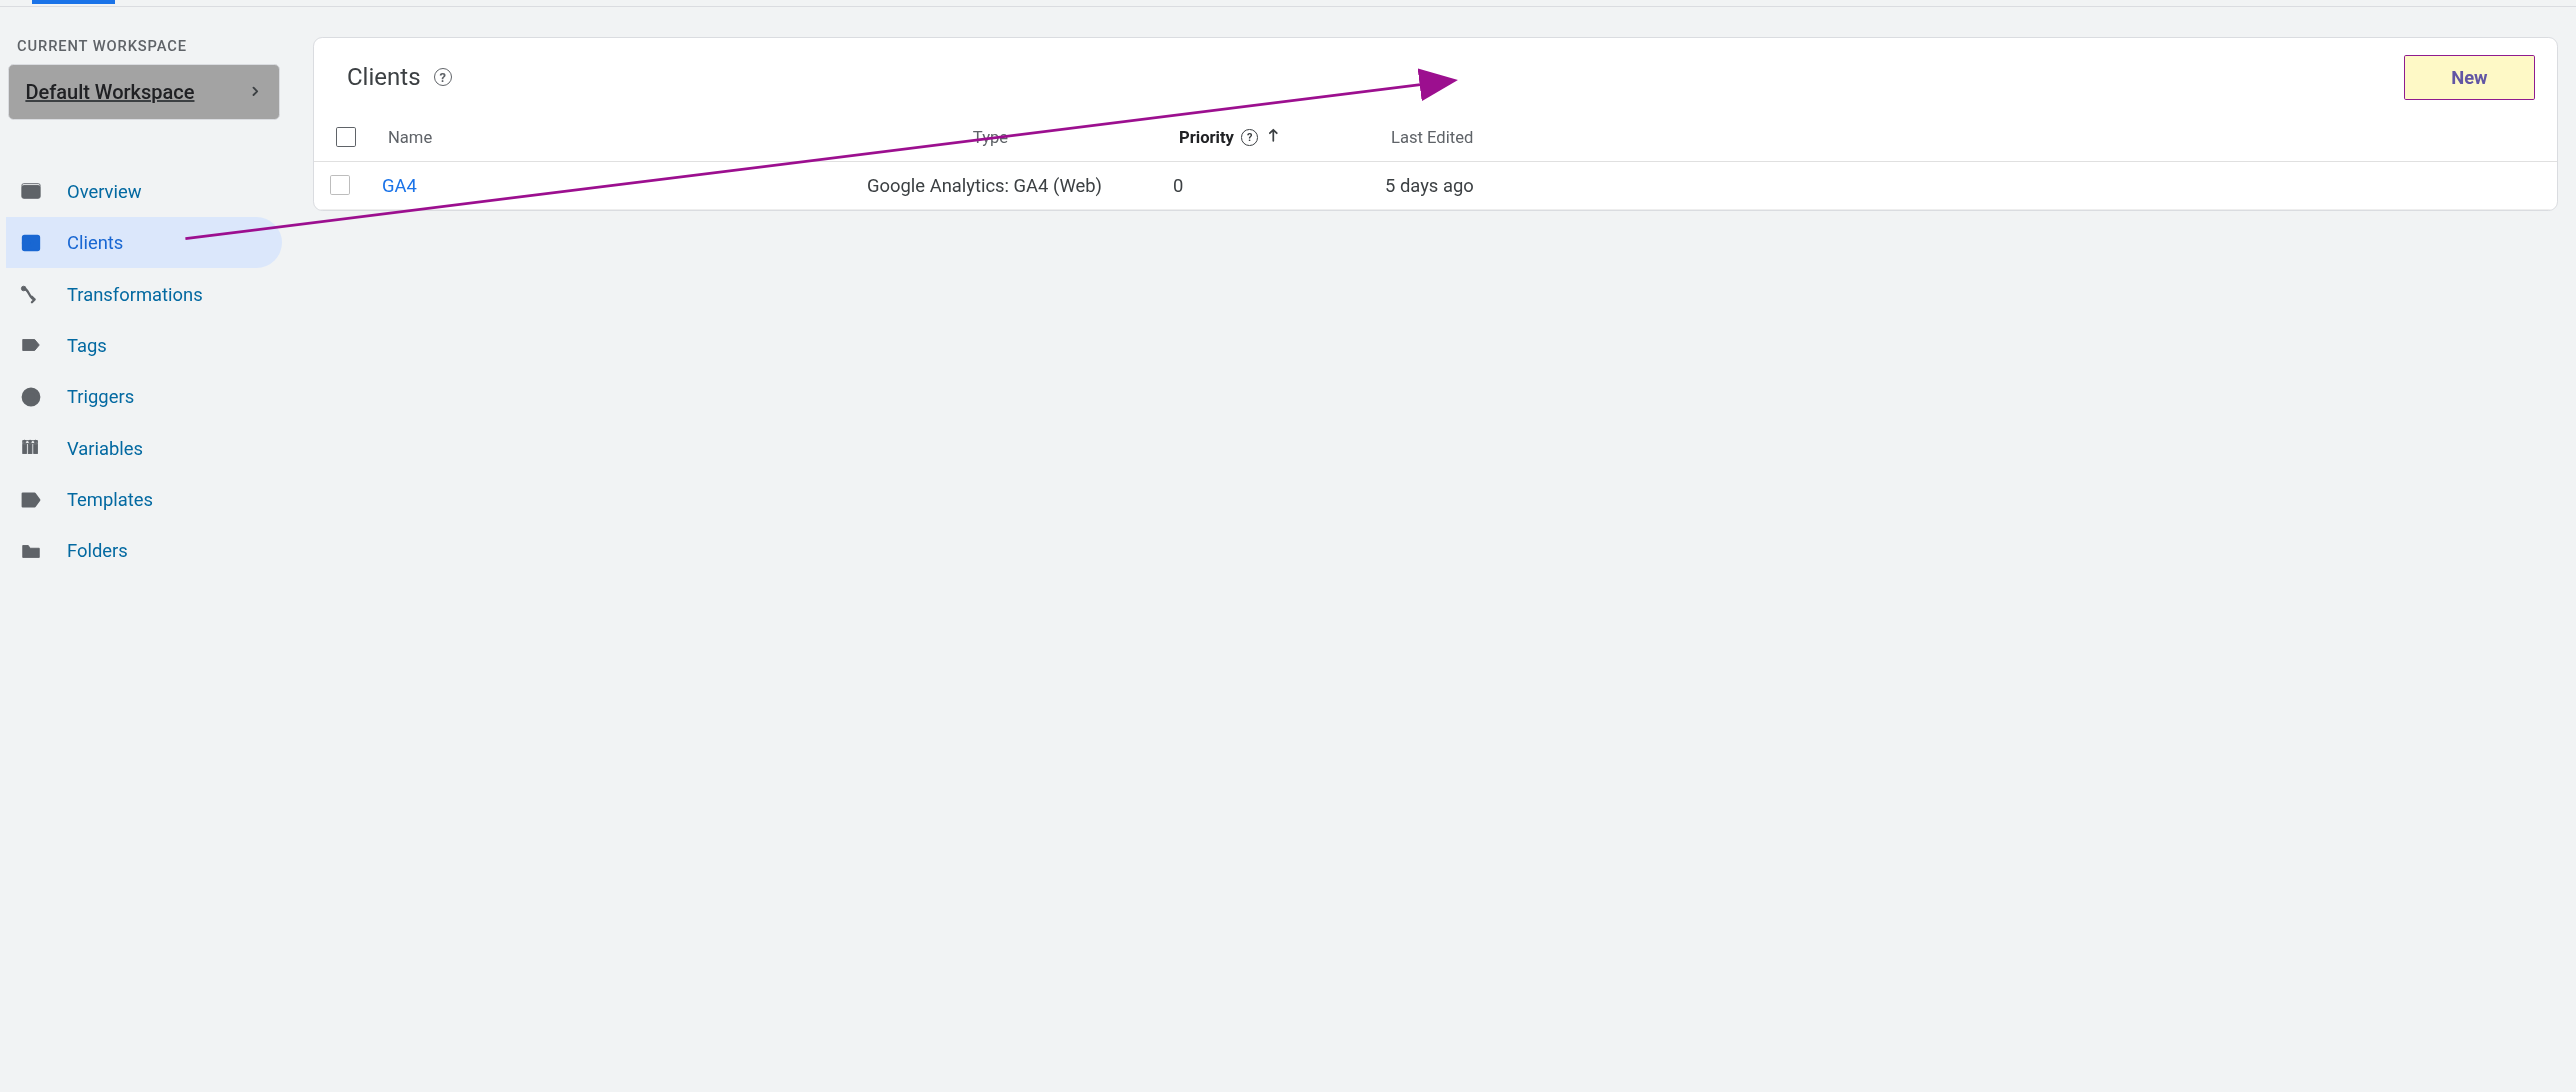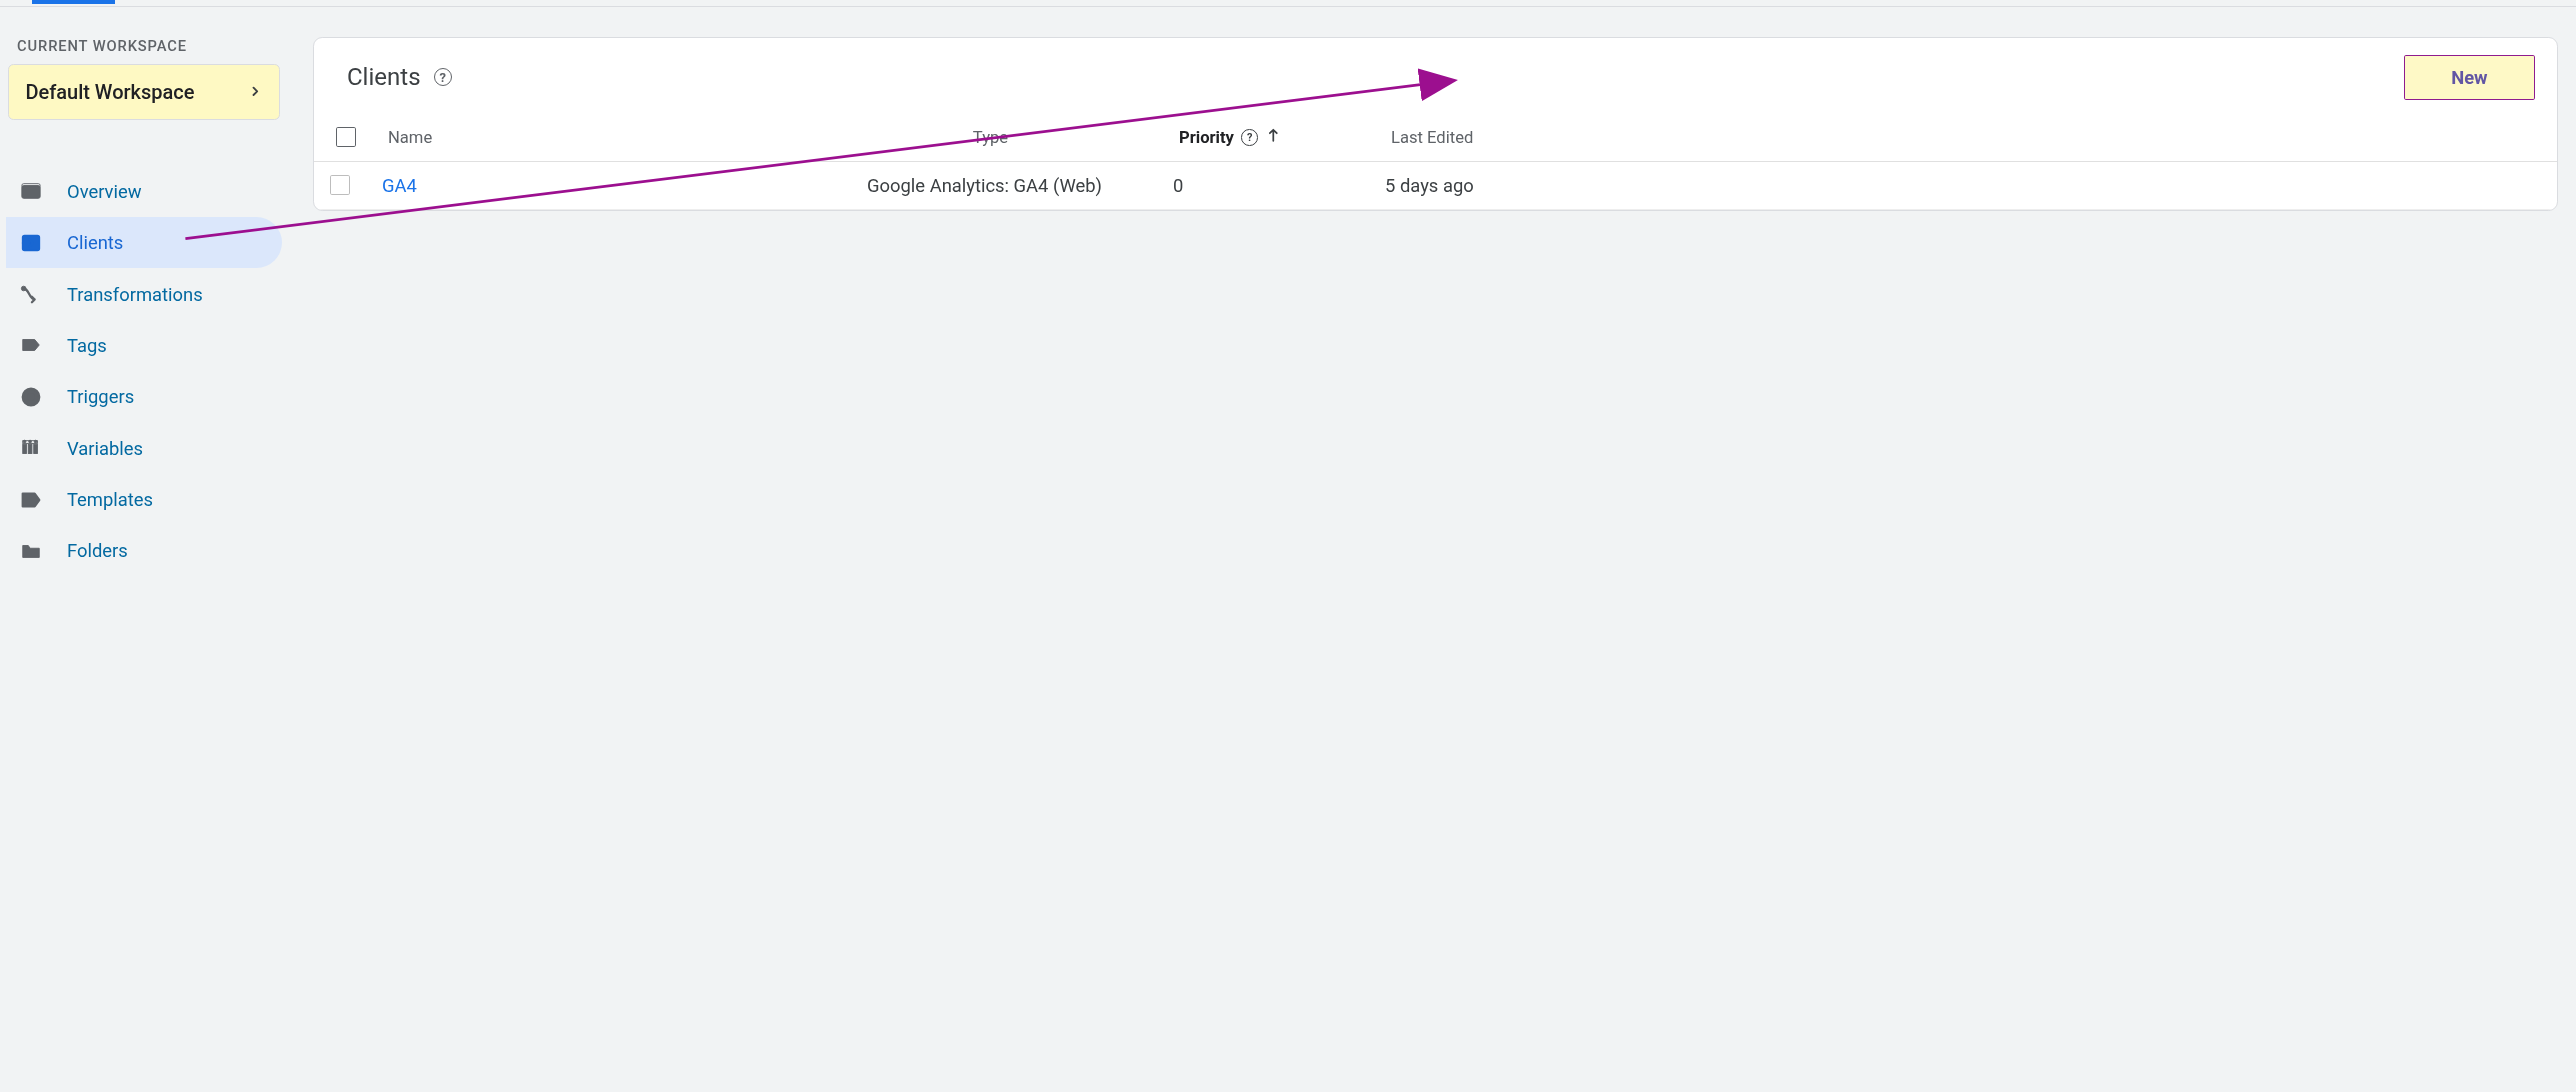--- a/index.html
+++ b/index.html
@@ -31,28 +31,29 @@
   }
   .ws-label {
     color: #5f6368;
     font-size: 14.7px;
     letter-spacing: 0.9px;
     padding: 0 0 0 11px;
     font-weight: 500;
   }
   .ws-card {
     margin: 9.2px 1.8px 0 1.8px;
-    background: #fef9c3;
+    background: #a3a3a3;
     border: 0.9px solid #dadce0;
     border-radius: 5.5px;
     padding: 14.7px 16.6px;
     display: flex;
     align-items: center;
     justify-content: space-between;
     cursor: pointer;
+    text-decoration: underline;
   }
   .ws-card span.title {
     font-size: 20px;
     color: #202124;
     font-weight: 500;
   }
   .chevron svg { width: 14.7px; height: 14.7px; }
 
   .nav {
     margin-top: 46px;

